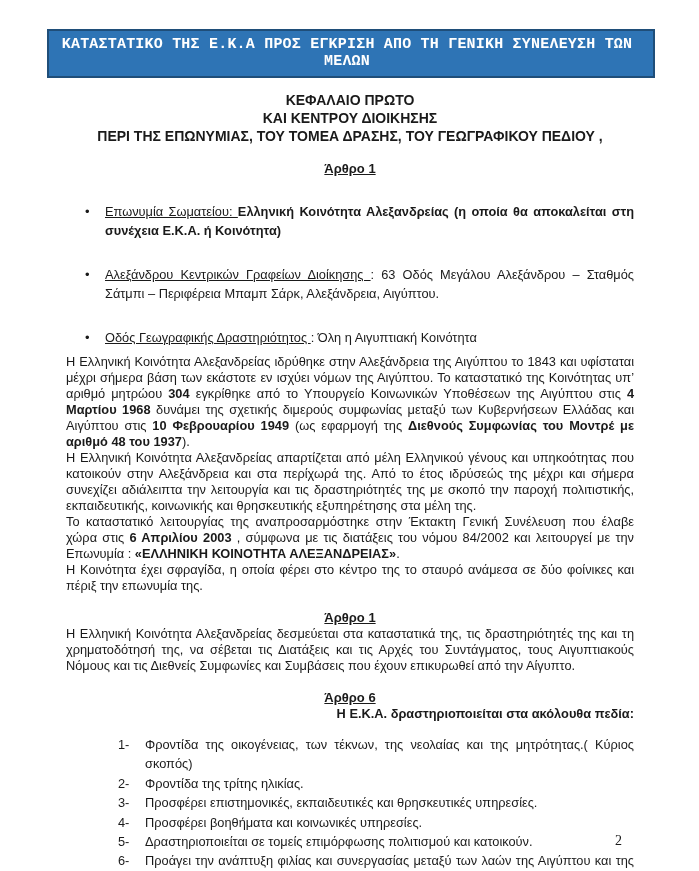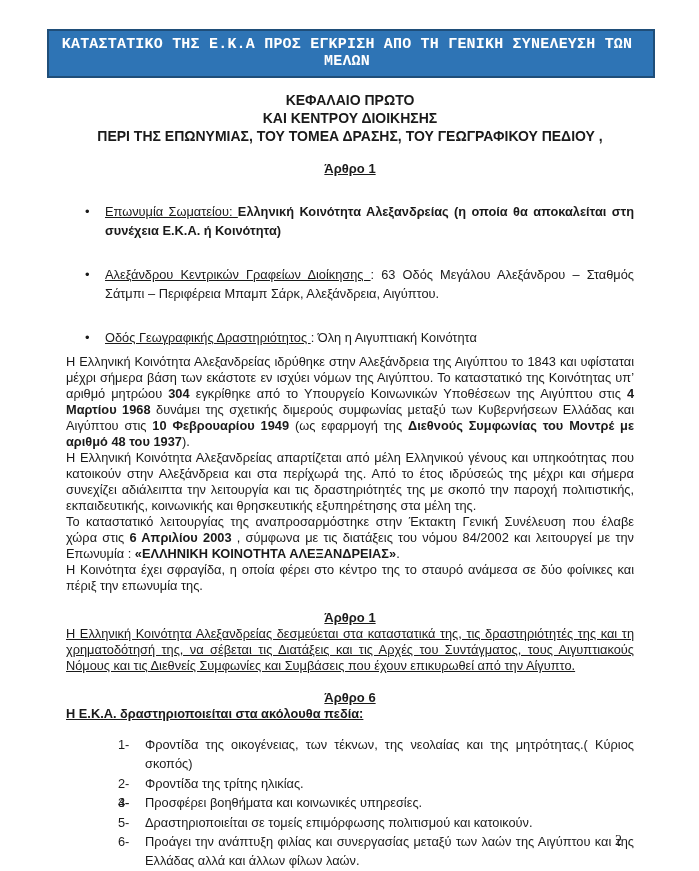--- a/index.html
+++ b/index.html
@@ -68,24 +68,24 @@
     top: 0;
     font-size: 13px;
   }
   .para {
     margin: 0;
     text-align: justify;
     font-size: 12.8px;
     line-height: 16px;
   }
   .paras { margin-top: 7px; }
-  .after-title { margin-top: 0; text-decoration: underline; }
+  .after-title { margin-top: 0; }
   .bold-intro {
     font-weight: bold;
-    text-align: left;
+    text-align: right;
   }
   ol.numlist {
     list-style: none;
     margin: 13px 0 0 0;
     padding: 0;
   }
   ol.numlist li {
     position: relative;
     padding-left: 79px;
     text-align: justify;
@@ -152,20 +152,21 @@
       <li>
         <span class="num">1-</span>
         <span>Φροντίδα της οικογένειας, των τέκνων, της νεολαίας και της μητρότητας.( Κύριος σκοπός)</span>
       </li>
       <li>
         <span class="num">2-</span>
         <span>Φροντίδα της τρίτης ηλικίας.</span>
       </li>
       <li>
         <span class="num">3-</span>
+        <span>Προσφέρει επιστημονικές, εκπαιδευτικές και θρησκευτικές υπηρεσίες.</span>
       </li>
       <li>
         <span class="num">4-</span>
         <span>Προσφέρει βοηθήματα και κοινωνικές υπηρεσίες.</span>
       </li>
       <li>
         <span class="num">5-</span>
         <span>Δραστηριοποιείται σε τομείς επιμόρφωσης πολιτισμού και κατοικούν.</span>
       </li>
       <li>

